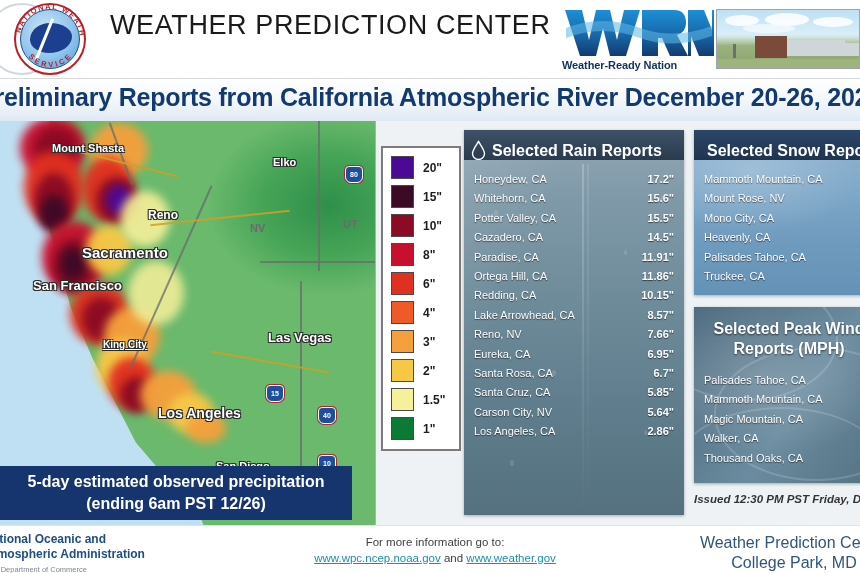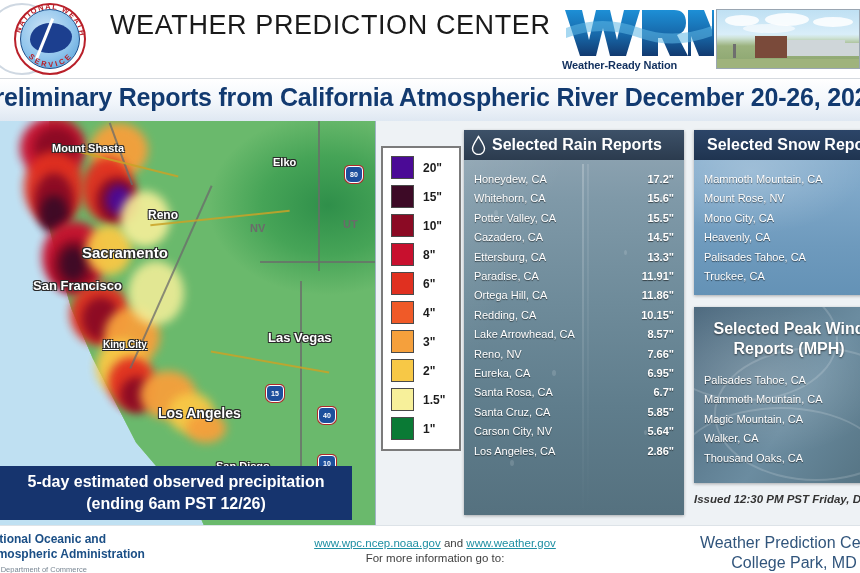--- a/index.html
+++ b/index.html
@@ -219,21 +219,21 @@
     border-radius: 50%;
   }
   .streak {
     position: absolute; width: 2px;
     background: linear-gradient(rgba(255,255,255,.22), rgba(255,255,255,0));
   }
   .panel-head {
     position: relative;
     height: 30px;
     background: linear-gradient(#3d5168, #2b3b4e);
-    display: flex; align-items: center;
+    display: flex; align-items: flex-end;
     padding-left: 7px;
     box-sizing: border-box;
   }
   .panel-head-title {
     color: #ffffff; font-size: 16px; font-weight: bold;
     margin-left: 6px; white-space: nowrap;
   }
   .report-list {
     position: relative;
     padding: 10px 0 0 0;
@@ -531,24 +531,20 @@
       </div>
       <div class="report-row">
         <span class="report-place">Potter Valley, CA</span>
         <span class="report-value">15.5"</span>
       </div>
       <div class="report-row">
         <span class="report-place">Cazadero, CA</span>
         <span class="report-value">14.5"</span>
       </div>
       <div class="report-row">
-        <span class="report-place">Ettersburg, CA</span>
-        <span class="report-value">13.3"</span>
-      </div>
-      <div class="report-row">
         <span class="report-place">Paradise, CA</span>
         <span class="report-value">11.91"</span>
       </div>
       <div class="report-row">
         <span class="report-place">Ortega Hill, CA</span>
         <span class="report-value">11.86"</span>
       </div>
       <div class="report-row">
         <span class="report-place">Redding, CA</span>
         <span class="report-value">10.15"</span>
@@ -656,23 +652,23 @@
 </div>
 
 <div id="footer">
   <div id="footer-left">
     <div>National Oceanic and</div>
     <div>Atmospheric Administration</div>
     <div id="footer-left-sub">U.S. Department of Commerce</div>
   </div>
 
   <div id="footer-center">
+    <div id="footer-center-line1">For more information go to:</div>
     <div id="footer-center-line2">
       <span class="footer-link">www.wpc.ncep.noaa.gov</span><span> and </span><span class="footer-link">www.weather.gov</span>
     </div>
-    <div id="footer-center-line1">For more information go to:</div>
   </div>
 
   <div id="footer-right">
     <div>Weather Prediction Center</div>
     <div>College Park, MD</div>
   </div>
 </div>
 
 </body></html>

